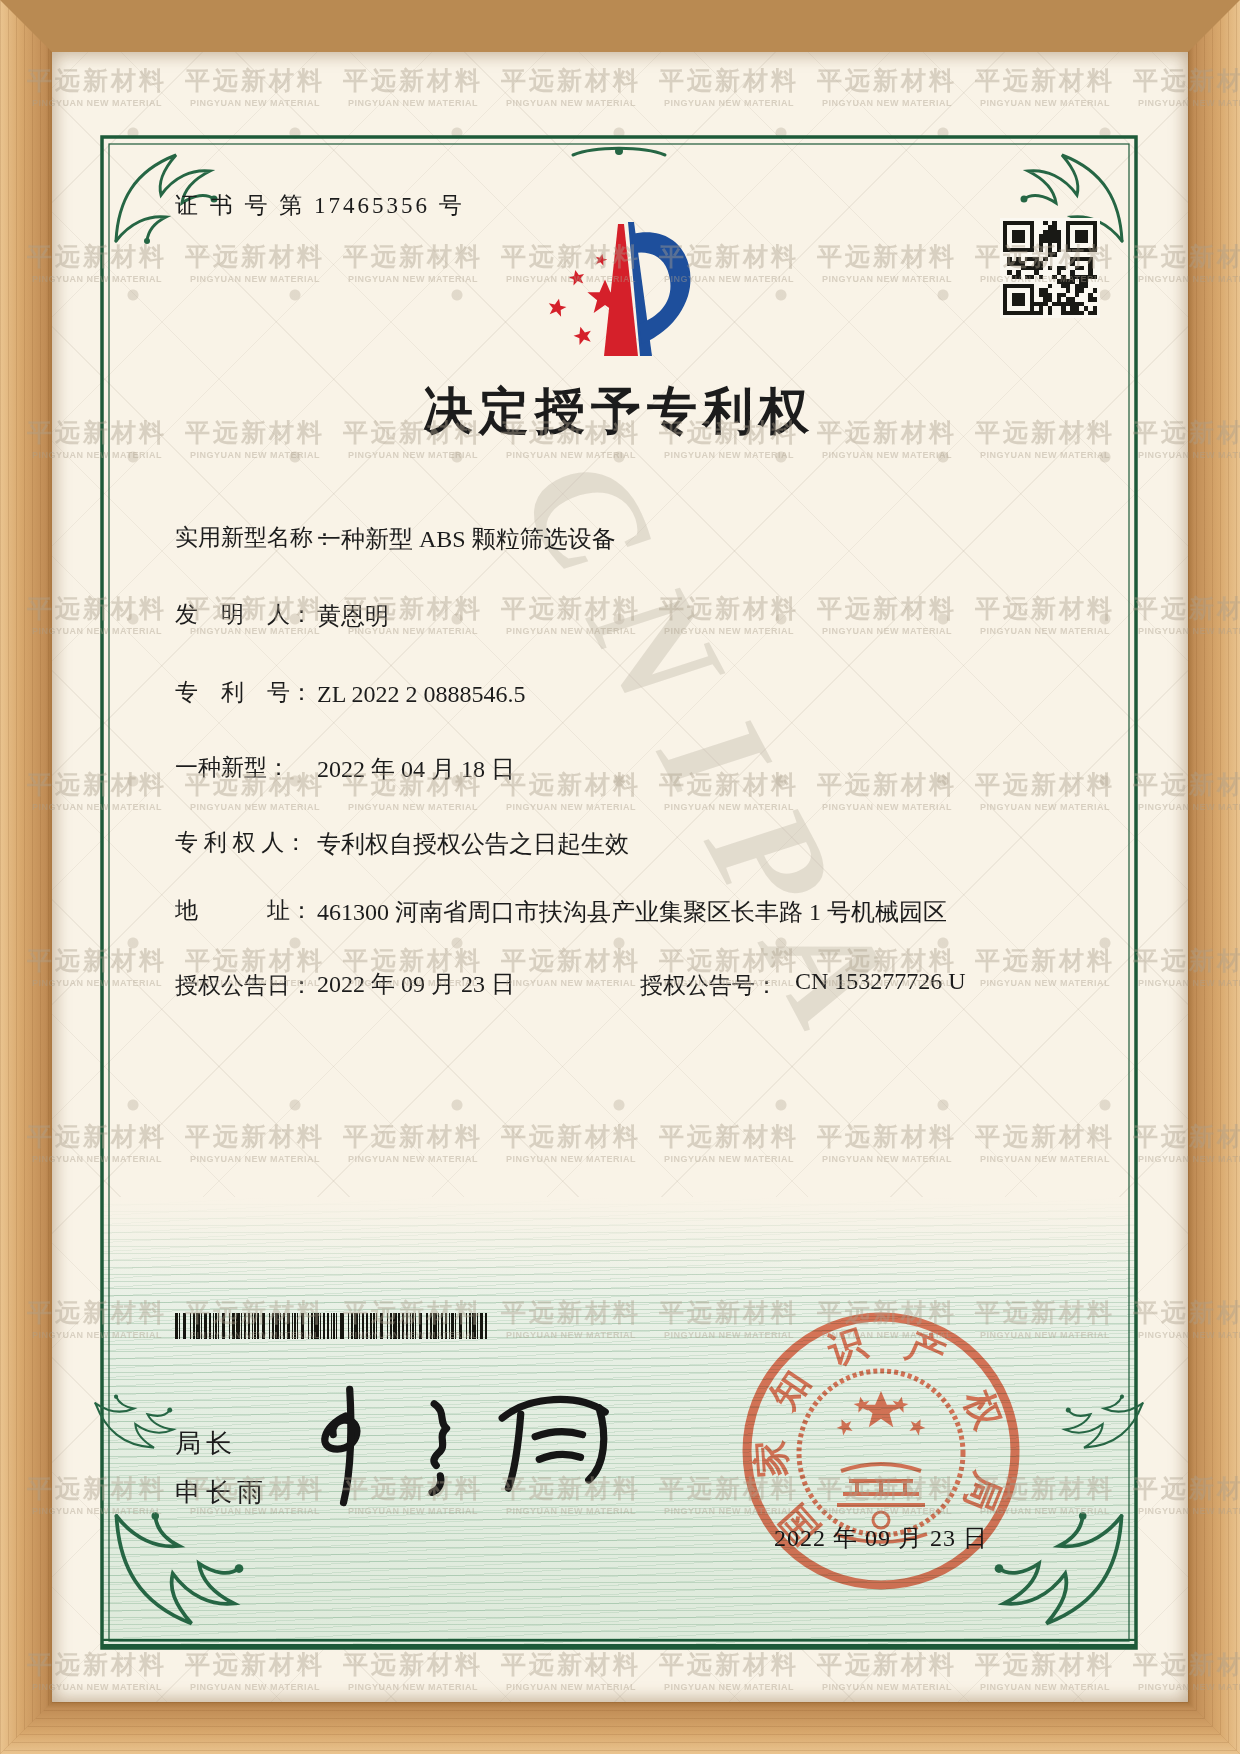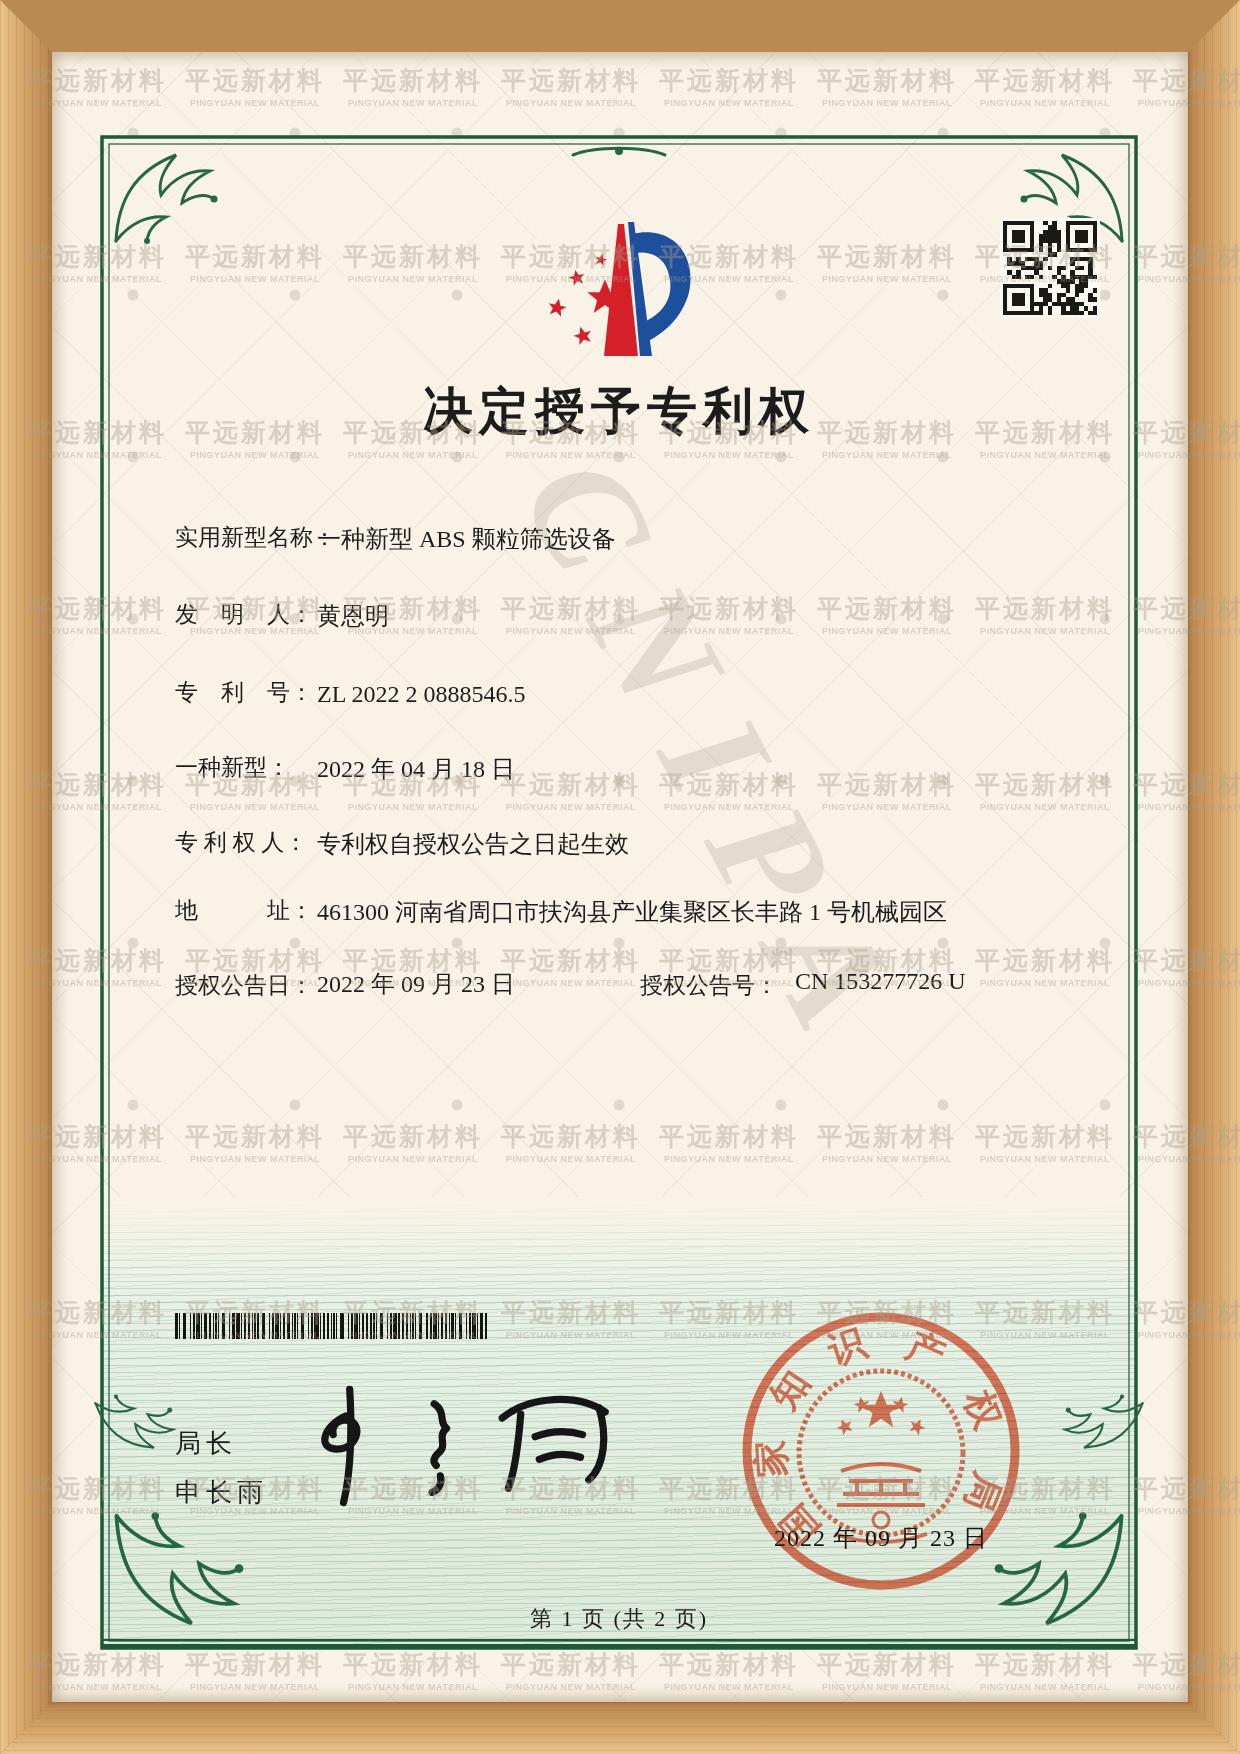--- a/index.html
+++ b/index.html
@@ -127,20 +127,21 @@
       <use href="#flo" transform="translate(14,1496) scale(1.25,-1.25)"></use>
       <use href="#flo" transform="translate(1024,1496) scale(-1.25,-1.25)"></use>
       <use href="#flo" transform="translate(14,1330) scale(.7,-.7) rotate(18)"></use>
       <use href="#flo" transform="translate(1024,1330) scale(-.7,-.7) rotate(18)"></use>
       <g transform="translate(519,16)">
         <path class="fl-s" d="M-46,4 C-24,-5 24,-5 46,4"></path>
         <circle class="fl-f" cx="0" cy="0" r="4"></circle>
       </g>
     </svg>
 
+    <div class="cert-no">证 书 号 第 17465356 号</div>
 
     <svg class="logo" viewBox="0 0 160 140">
       <g fill="#d5202a">
         <use href="#star5" transform="translate(62,40) scale(0.62) rotate(14)"></use>
         <use href="#star5" transform="translate(38,58) scale(0.82) rotate(-12)"></use>
         <use href="#star5" transform="translate(18,88) scale(0.95) rotate(12)"></use>
         <use href="#star5" transform="translate(44,116) scale(0.95) rotate(-16)"></use>
         <use href="#star5" transform="translate(66,78) scale(1.85)"></use>
       </g>
       <polygon fill="#d5202a" points="79,4 85,4 99,136 65,136"></polygon>
@@ -679,21 +680,20 @@
             <text x="116.0" y="45.4" transform="rotate(-18 116.0 45.4)">识</text>
             <text x="194.7" y="49.5" transform="rotate(24 194.7 49.5)">产</text>
             <text x="252.0" y="108.8" transform="rotate(68 252.0 108.8)">权</text>
             <text x="252.0" y="191.2" transform="rotate(112 252.0 191.2)">局</text>
           </g>
       </g>
     </svg>
 
     <div class="seal-date">2022 年 09 月 23 日</div>
 
-    <div class="page-num">第 1 页 (共 2 页)</div>
   </div>
 
   <div class="wm-layer">
       <div class="wm-tile" style="left: 22px; top: 64px;">
         <div class="wm-cn">平远新材料</div>
         <div class="wm-en">PINGYUAN NEW MATERIAL</div>
       </div>
       <div class="wm-tile" style="left: 180px; top: 64px;">
         <div class="wm-cn">平远新材料</div>
         <div class="wm-en">PINGYUAN NEW MATERIAL</div>

